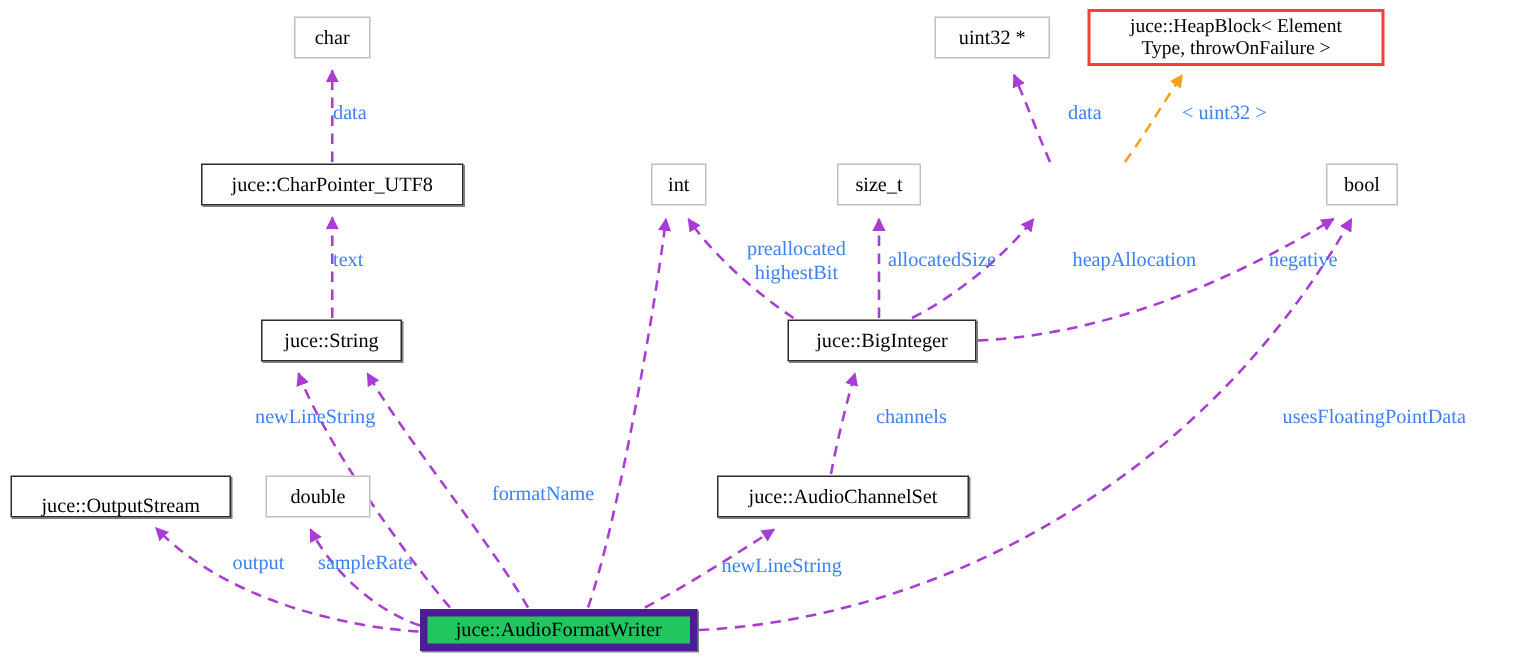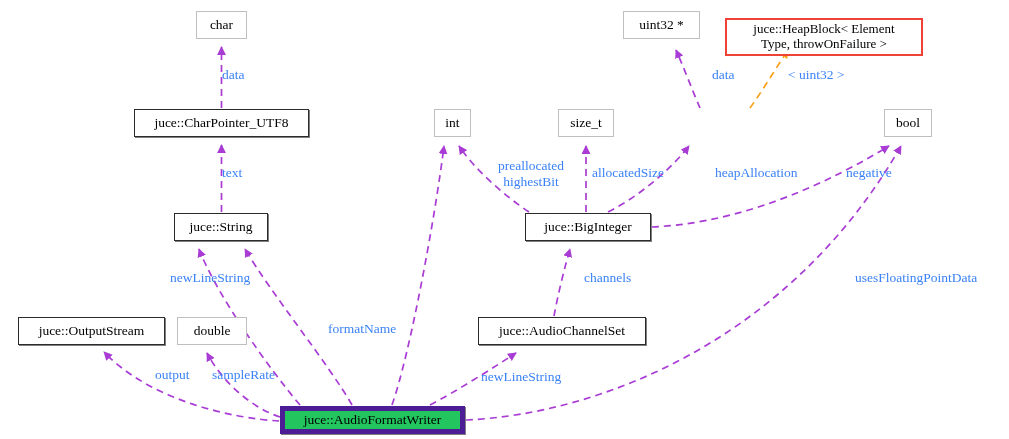--- a/index.html
+++ b/index.html
@@ -123,21 +123,21 @@
   </svg>
 
   <div class="node plain" style="left:196px; top:11px; width:51px; height:28px;">
     <span>char</span>
   </div>
 
   <div class="node plain" style="left:623px; top:11px; width:77px; height:28px;">
     <span>uint32 *</span>
   </div>
 
-  <div class="node tmpl" style="left:725px; top:6px; width:198px; height:38px; font-size:13px;margin-top:12px;">
+  <div class="node tmpl" style="left:725px; top:6px; width:198px; height:38px; font-size:13px;">
     <span>juce::HeapBlock&lt; Element
 Type, throwOnFailure &gt;</span>
   </div>
 
   <div class="node cls" style="left:134px; top:109px; width:175px; height:28px;">
     <span>juce::CharPointer_UTF8</span>
   </div>
 
   <div class="node plain" style="left:434px; top:109px; width:37px; height:28px;">
     <span>int</span>
@@ -153,21 +153,21 @@
   </div>
 
   <div class="node cls" style="left:174px; top:213px; width:94px; height:28px;">
     <span>juce::String</span>
   </div>
 
   <div class="node cls" style="left:525px; top:213px; width:126px; height:28px;">
     <span>juce::BigInteger</span>
   </div>
 
-  <div class="node cls" style="left:18px; top:317px; width:147px; height:28px;">
+  <div class="node cls" style="left:7px; top:317px; width:147px; height:28px;align-items:flex-end;">
     <span>juce::OutputStream</span>
   </div>
 
   <div class="node plain" style="left:177px; top:317px; width:70px; height:28px;">
     <span>double</span>
   </div>
 
   <div class="node cls" style="left:478px; top:317px; width:168px; height:28px;">
     <span>juce::AudioChannelSet</span>
   </div>

